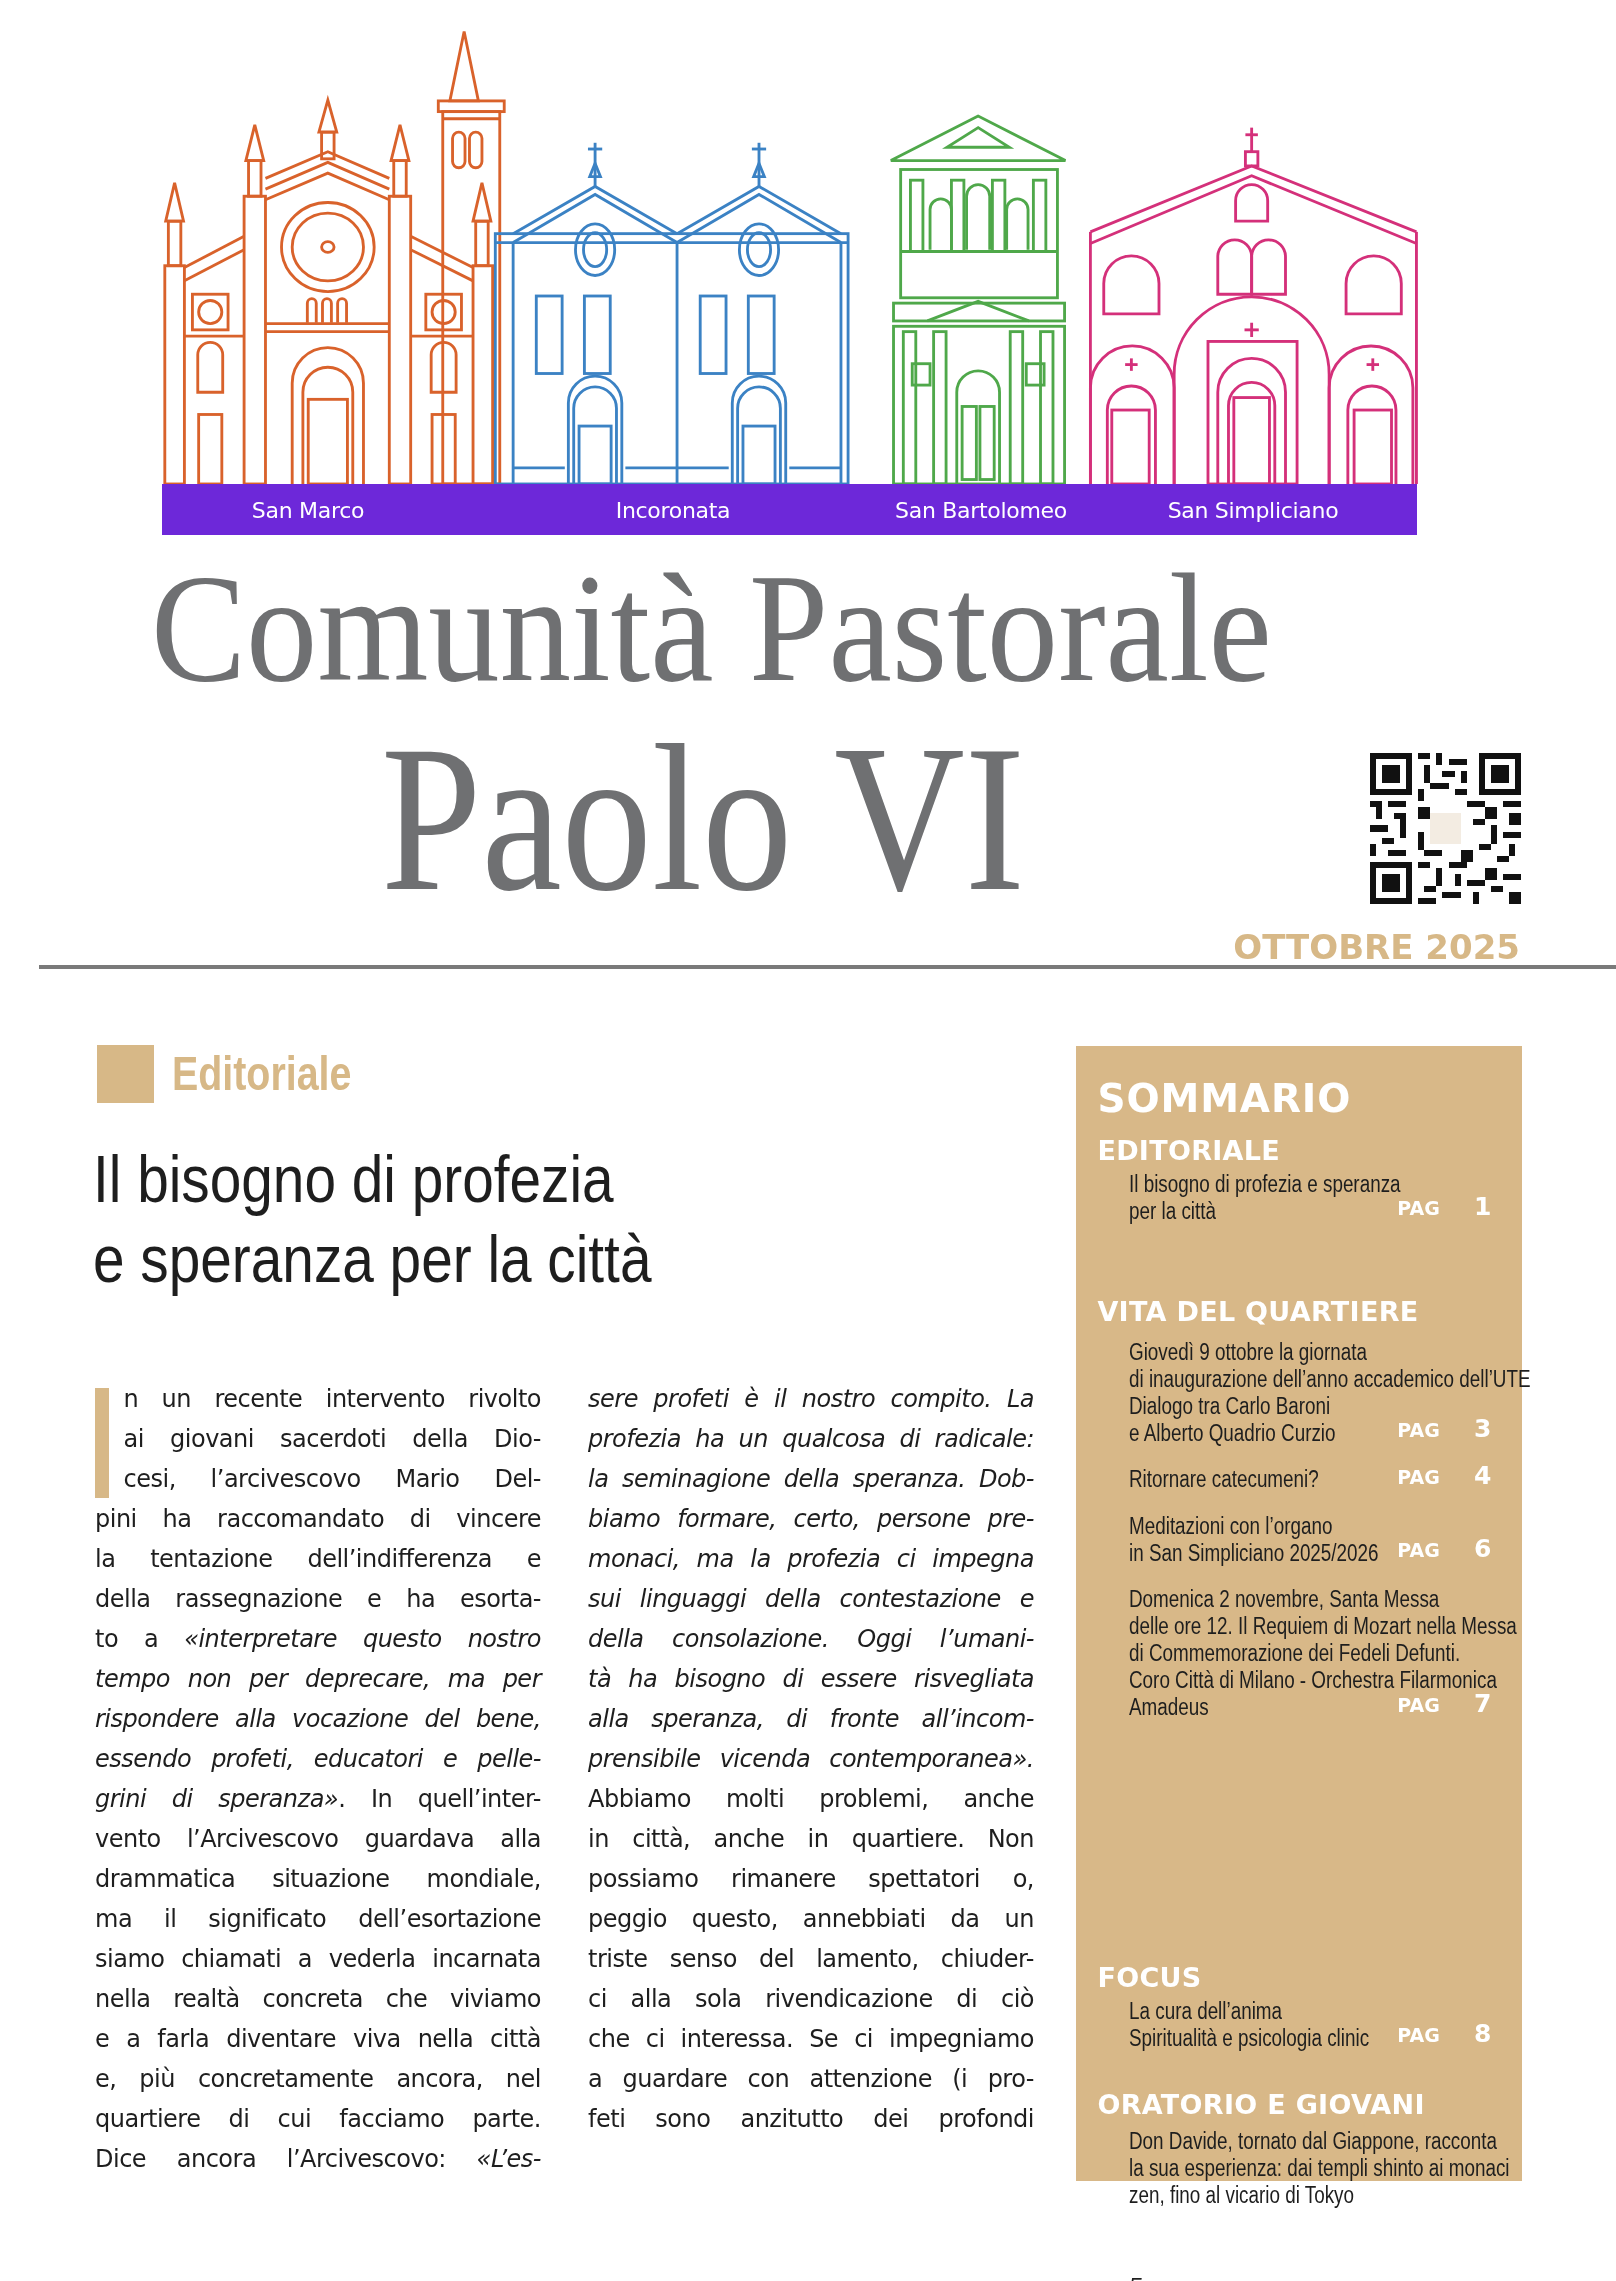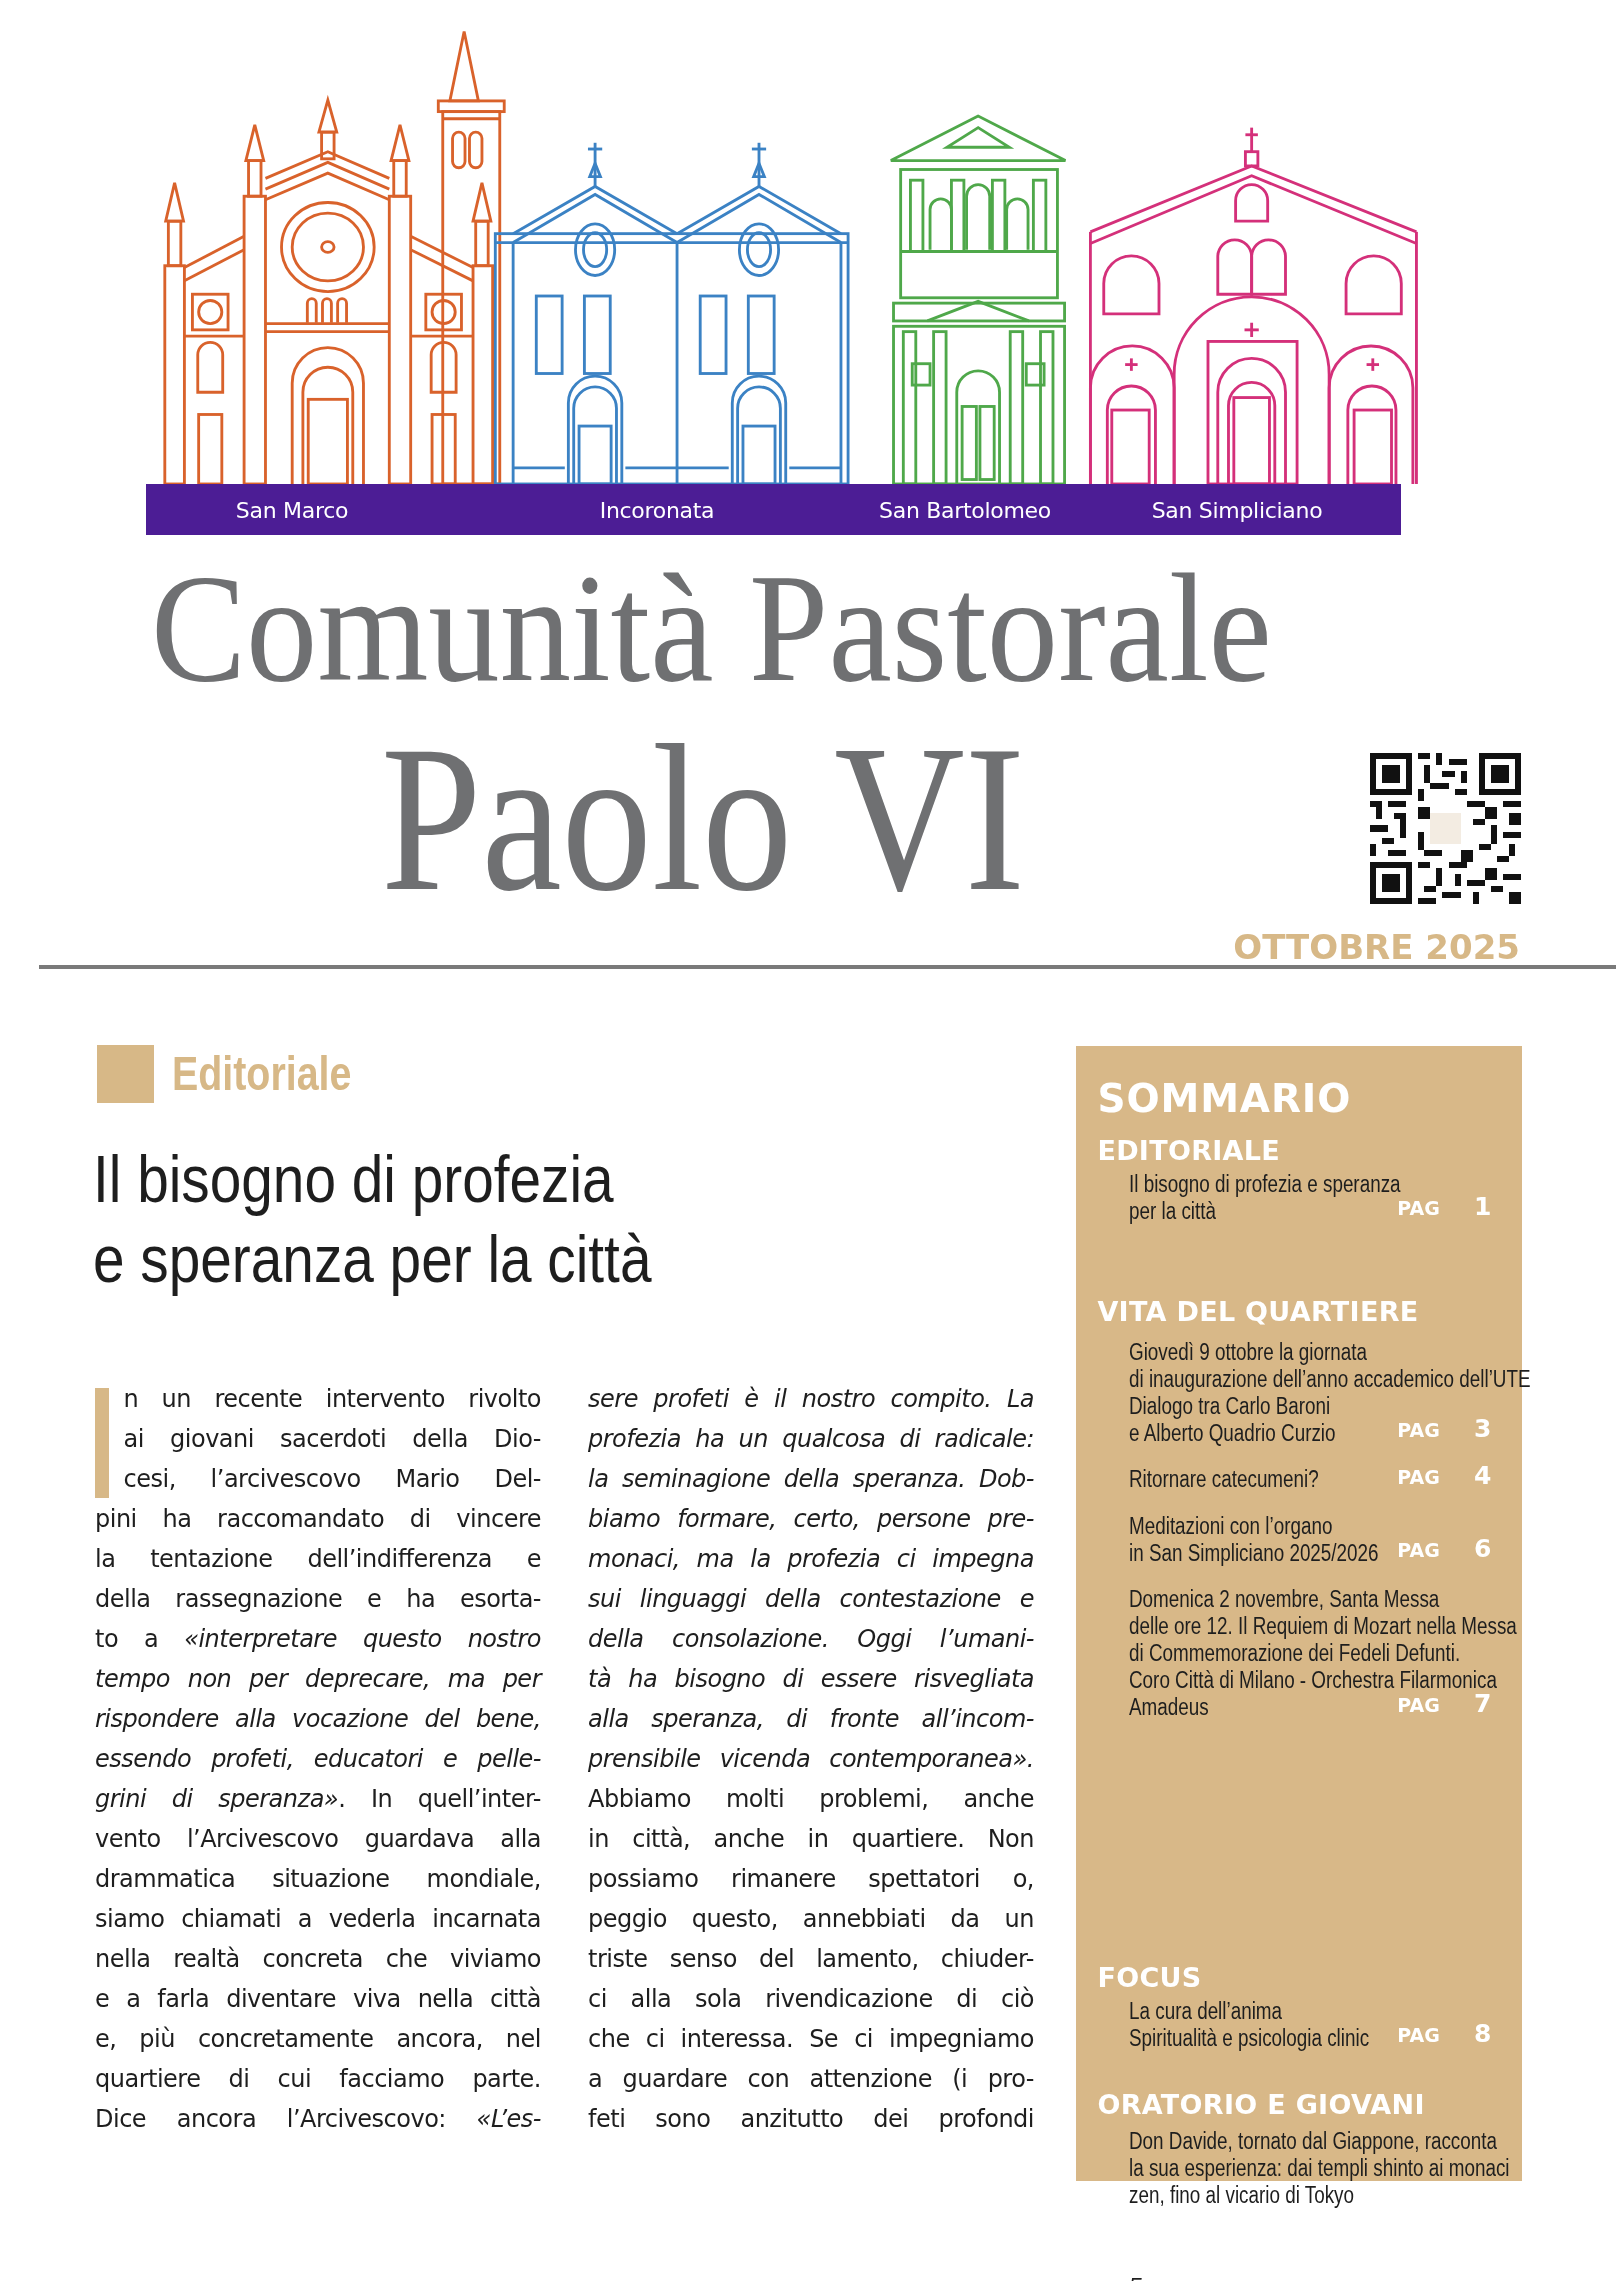--- a/index.html
+++ b/index.html
@@ -1,20 +1,20 @@
 <!DOCTYPE html>
 <html style="font-size:14.3px"><head>
 <meta charset="utf-8">
 <style>
   html, body { margin:0; padding:0; background:#ffffff; }
   body { width:1616px; height:2281px; position:relative; overflow:hidden; font-family:"Liberation Sans", sans-serif; }
 
   
   #skyline { position:absolute; left:0; top:0; width:1616px; height:486px; }
-  #church-bar { position:absolute; left:146px; top:484px; width:1255px; height:51px; background:#4c1d95; }
+  #church-bar { position:absolute; left:162px; top:484px; width:1255px; height:51px; background:#6d28d9; }
   .church-label { position:absolute; top:0; height:51px; line-height:53px; color:#ffffff; font-family:"DejaVu Sans", sans-serif; font-size:22px; text-align:center; letter-spacing:-0.3px; }
 
   #title-line1 { position:absolute; left:151px; top:551px; width:1283px; font-family:"Liberation Serif", serif; font-size:155px; color:#6f7072; line-height:1; white-space:nowrap; transform:scaleX(0.92); transform-origin:left top; }
   #title-line2 { position:absolute; left:381px; top:713px; font-family:"Liberation Serif", serif; font-size:210px; color:#6f7072; line-height:1; white-space:nowrap; transform:scaleX(0.86); transform-origin:left top; }
 
   #qr { position:absolute; left:1370px; top:753px; width:151px; height:151px; }
   #issue-date { position:absolute; right:96px; top:927px; font-family:"DejaVu Sans", sans-serif; font-weight:bold; font-size:34px; color:#d7b887; letter-spacing:0px; }
   #masthead-rule { position:absolute; left:39px; top:965px; width:1577px; height:3.6px; background:#7a7a7a; }
 
   
@@ -292,20 +292,21 @@
     <span class="ln">pini ha raccomandato di vincere</span>
     <span class="ln">la tentazione dell’indifferenza e</span>
     <span class="ln">della rassegnazione e ha esorta-</span>
     <span class="ln"><span>to a </span><span style="font-style: italic;">«interpretare questo nostro</span></span>
     <span class="ln it">tempo non per deprecare, ma per</span>
     <span class="ln it">rispondere alla vocazione del bene,</span>
     <span class="ln it">essendo profeti, educatori e pelle-</span>
     <span class="ln"><span style="font-style: italic;">grini di speranza»</span><span>. In quell’inter-</span></span>
     <span class="ln">vento l’Arcivescovo guardava alla</span>
     <span class="ln">drammatica situazione mondiale,</span>
+    <span class="ln">ma il significato dell’esortazione</span>
     <span class="ln">siamo chiamati a vederla incarnata</span>
     <span class="ln">nella realtà concreta che viviamo</span>
     <span class="ln">e a farla diventare viva nella città</span>
     <span class="ln">e, più concretamente ancora, nel</span>
     <span class="ln">quartiere di cui facciamo parte.</span>
     <span class="ln"><span>Dice ancora l’Arcivescovo: </span><span style="font-style: italic;">«L’es-</span></span>
   </div>
 <div id="col-2" class="col">
     <span class="ln it">sere profeti è il nostro compito. La</span>
     <span class="ln it">profezia ha un qualcosa di radicale:</span>

